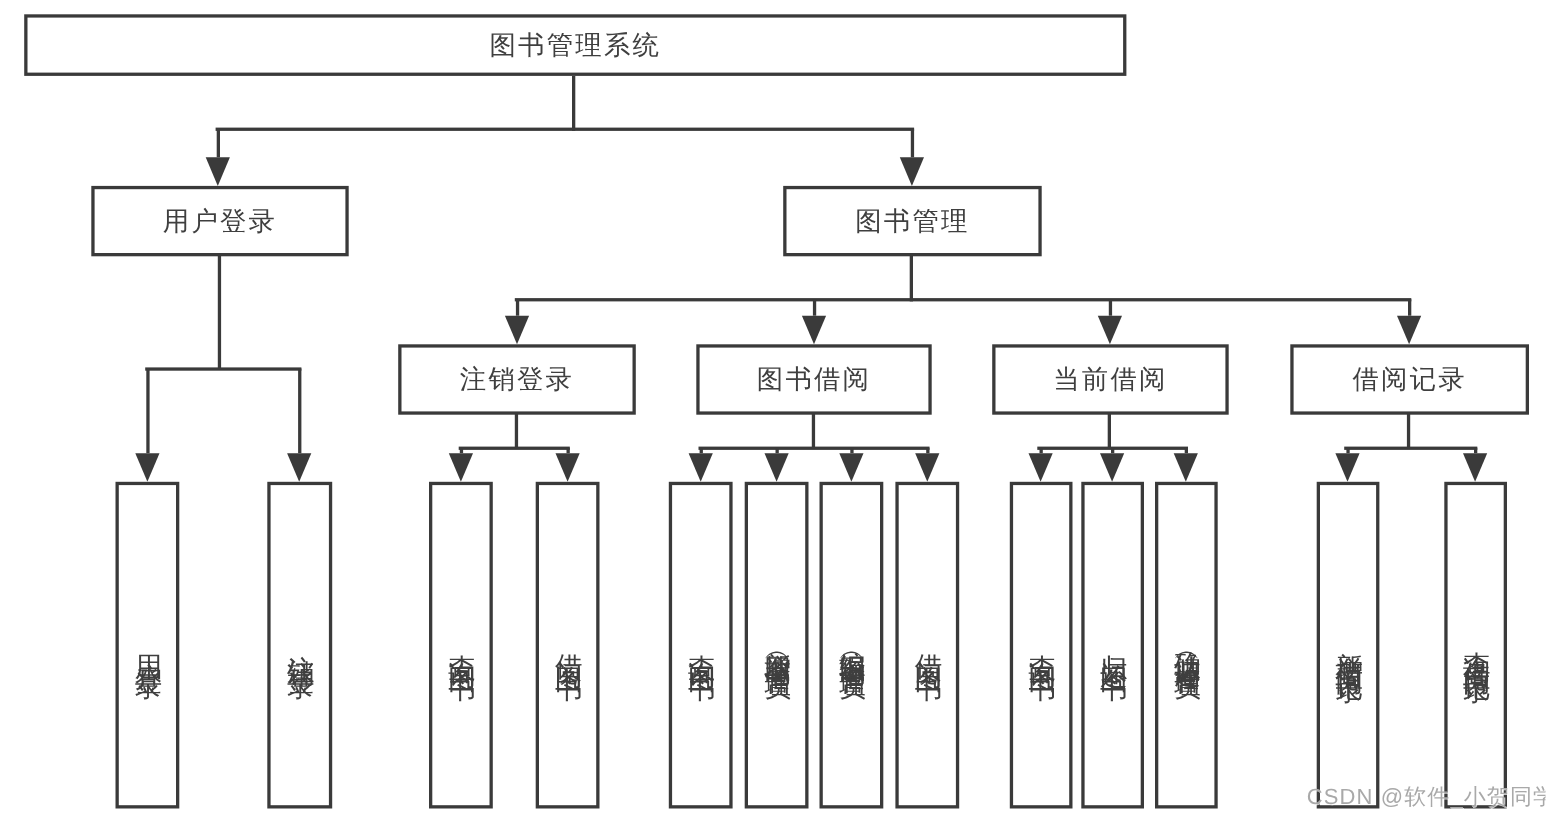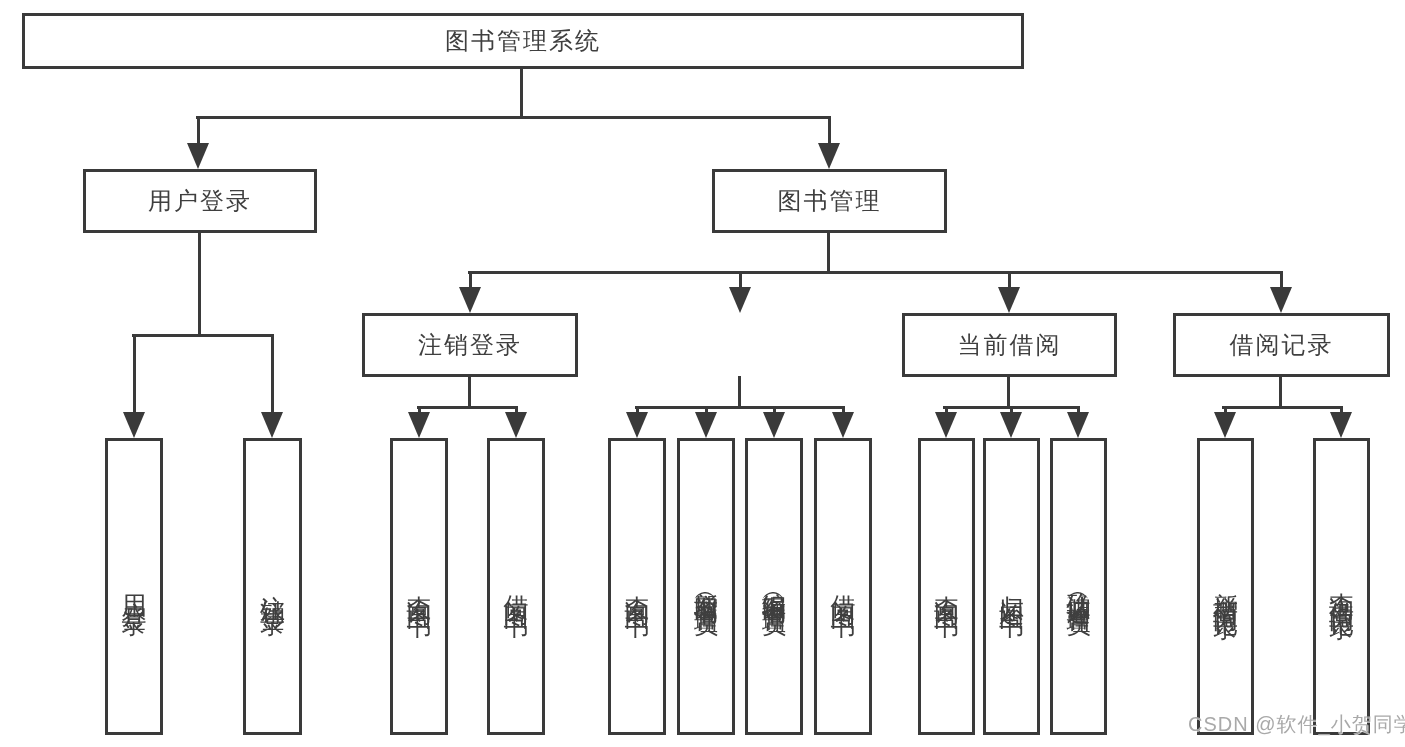--- a/index.html
+++ b/index.html
@@ -121,20 +121,23 @@
       <i class="head"></i>
     </div>
   <div class="arrow" style="left:1270px;top:272px;height:41px">
       <i class="stem"></i>
       <i class="head"></i>
     </div>
 
   <div class="box" style="left:362px;top:313px;width:216px;height:64px">
     <span class="lbl">注销登录</span>
   </div>
+  <div class="box" style="left:633px;top:313px;width:214px;height:64px">
+    <span class="lbl">图书借阅</span>
+  </div>
   <div class="box" style="left:1173px;top:313px;width:217px;height:64px">
     <span class="lbl">借阅记录</span>
   </div>
   <div class="box" style="left:902px;top:313px;width:215px;height:64px">
     <span class="lbl">当前借阅</span>
   </div>
 
   <div class="vline" style="left:468px;top:376px;height:32px"></div>
   <div class="vline" style="left:738px;top:376px;height:32px"></div>
   <div class="vline" style="left:1007px;top:376px;height:32px"></div>

